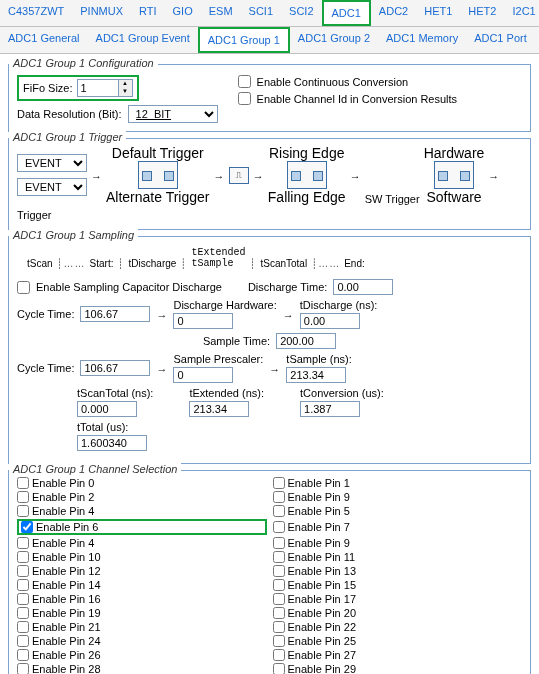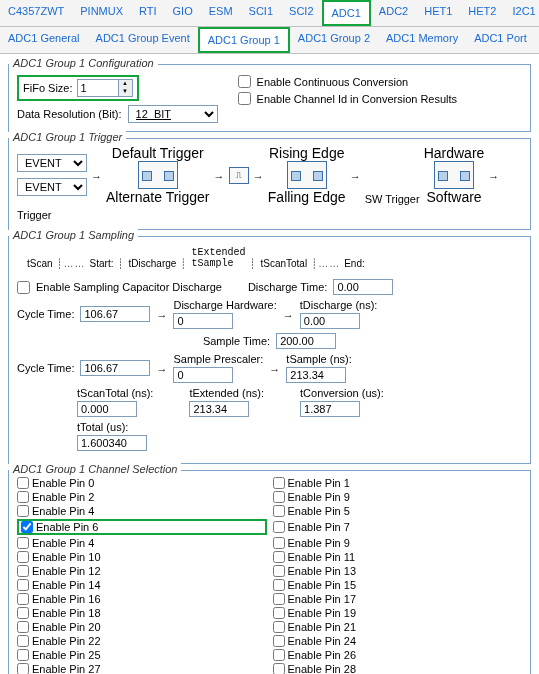--- a/index.html
+++ b/index.html
@@ -420,24 +420,20 @@
       <div class="channel-item">
         <input type="checkbox" style="">
         <label>Enable Pin 16</label>
       </div>
       <div class="channel-item">
         <input type="checkbox" style="">
         <label>Enable Pin 17</label>
       </div>
       <div class="channel-item">
         <input type="checkbox" style="">
-        <label>Enable Pin 18</label>
-      </div>
-      <div class="channel-item">
-        <input type="checkbox" style="">
         <label>Enable Pin 19</label>
       </div>
       <div class="channel-item">
         <input type="checkbox" style="">
         <label>Enable Pin 20</label>
       </div>
       <div class="channel-item">
         <input type="checkbox" style="">
         <label>Enable Pin 21</label>
       </div>

